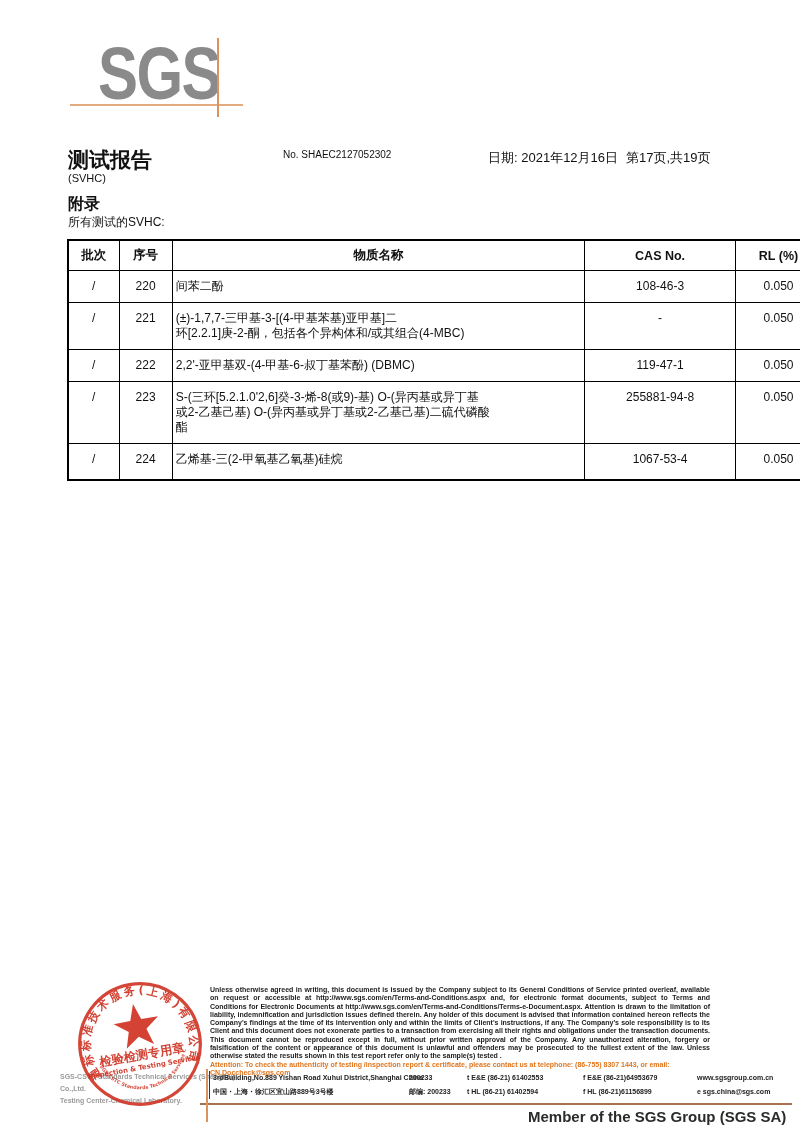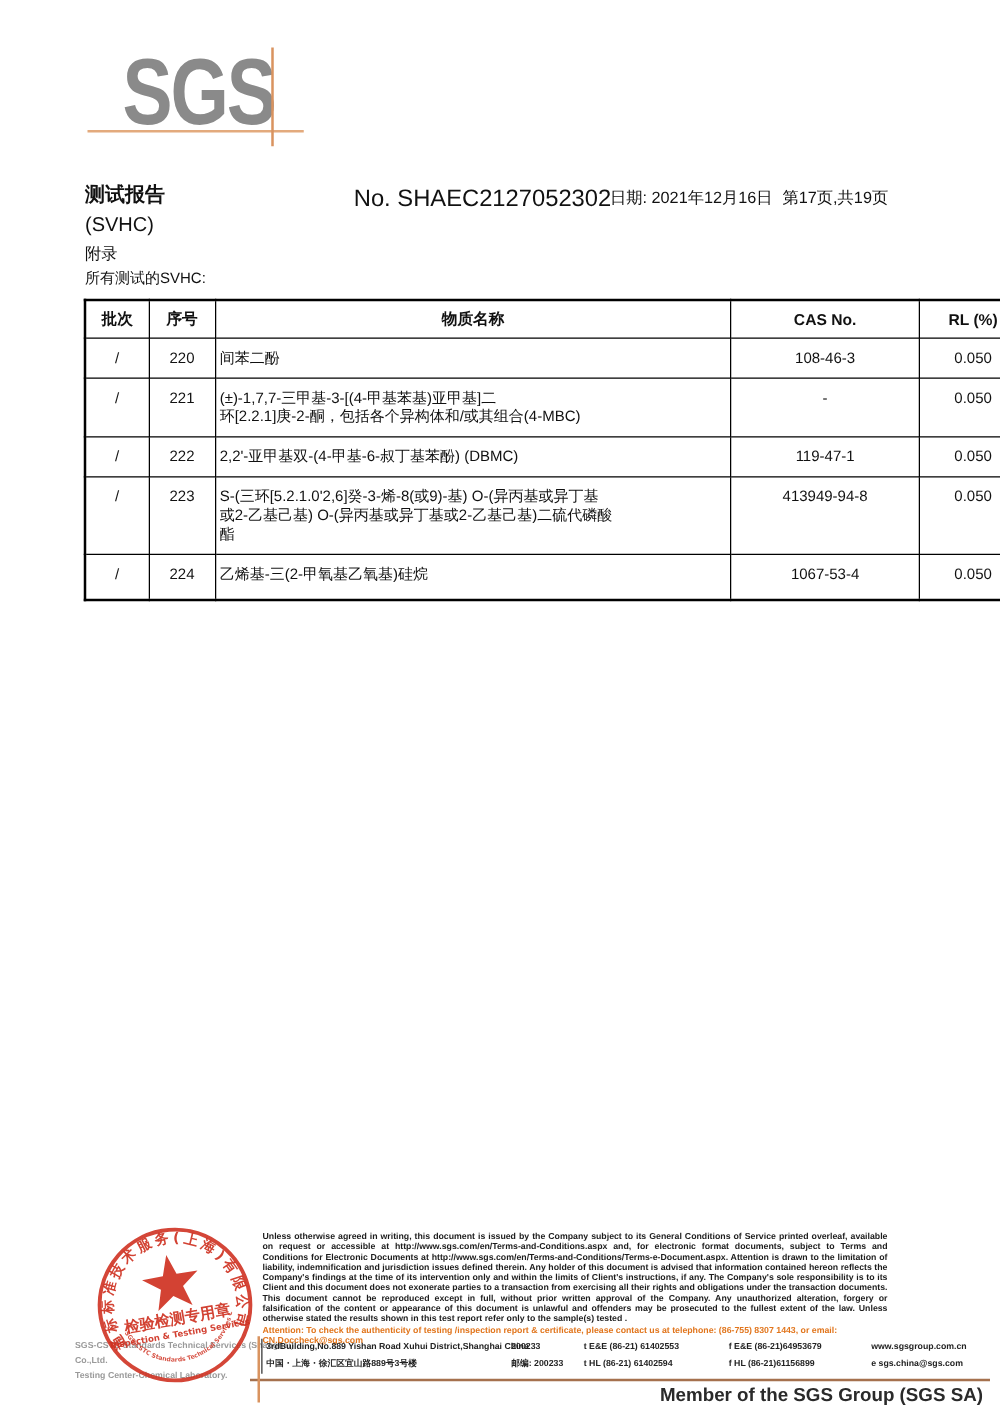--- a/index.html
+++ b/index.html
@@ -8,26 +8,26 @@
   .page { position:relative; width:800px; height:1131px; background:#fff; overflow:hidden; }
 
   
   .logo-text { position:absolute; left:98px; top:36px; font-size:75px; font-weight:bold;
                color:#8a8a8a; line-height:1; letter-spacing:-2px;
                transform:scaleX(0.80); transform-origin:left top; }
   .logo-hline { position:absolute; left:70px; top:104px; width:173px; height:2px; background:#e3aa7d; }
   .logo-vline { position:absolute; left:217px; top:38px; width:2px; height:79px; background:#d9935f; }
 
   
-  .doc-title { position:absolute; left:68px; top:146px; font-size:16px; font-weight:bold; }
-  .doc-subtitle { position:absolute; left:68px; top:172px; font-size:16px; }
-  .report-no { position:absolute; left:283px; top:149px; font-size:19px; }
+  .doc-title { position:absolute; left:68px; top:146px; font-size:21px; font-weight:bold; }
+  .doc-subtitle { position:absolute; left:68px; top:172px; font-size:11px; }
+  .report-no { position:absolute; left:283px; top:149px; font-size:10px; }
   .report-date { position:absolute; left:488px; top:149px; font-size:13px; }
   .report-page { position:absolute; left:626px; top:149px; font-size:13px;text-align:right; }
-  .appendix { position:absolute; left:68px; top:194px; font-size:13px; font-weight:normal; }
+  .appendix { position:absolute; left:68px; top:194px; font-size:16px; font-weight:bold; }
   .section-label { position:absolute; left:68px; top:214px; font-size:12px; font-weight:normal; }
 
   
   table.svhc { position:absolute; left:67px; top:239px; width:756px; border-collapse:collapse;
                font-size:12px; }
   table.svhc th, table.svhc td { border:1px solid #000; }
   table.svhc { border:2px solid #000; }
   table.svhc th { font-weight:bold; padding:6px 3px; text-align:center; font-size:12.5px; }
   table.svhc td { padding:8px 4px; vertical-align:top; text-align:center; line-height:15px; }
   table.svhc td.name { text-align:left; padding-left:3px; padding-right:8px; white-space:pre-line; }
@@ -107,21 +107,21 @@
         <td class="name">2,2'-亚甲基双-(4-甲基-6-叔丁基苯酚) (DBMC)</td>
         <td>119-47-1</td>
         <td>0.050</td>
       </tr>
       <tr>
         <td>/</td>
         <td>223</td>
         <td class="name">S-(三环[5.2.1.0'2,6]癸-3-烯-8(或9)-基) O-(异丙基或异丁基
 或2-乙基己基) O-(异丙基或异丁基或2-乙基己基)二硫代磷酸
 酯</td>
-        <td>413949-94-8</td>
+        <td>255881-94-8</td>
         <td>0.050</td>
       </tr>
       <tr class="row-last">
         <td>/</td>
         <td>224</td>
         <td class="name">乙烯基-三(2-甲氧基乙氧基)硅烷</td>
         <td>1067-53-4</td>
         <td>0.050</td>
       </tr>
     </tbody>

